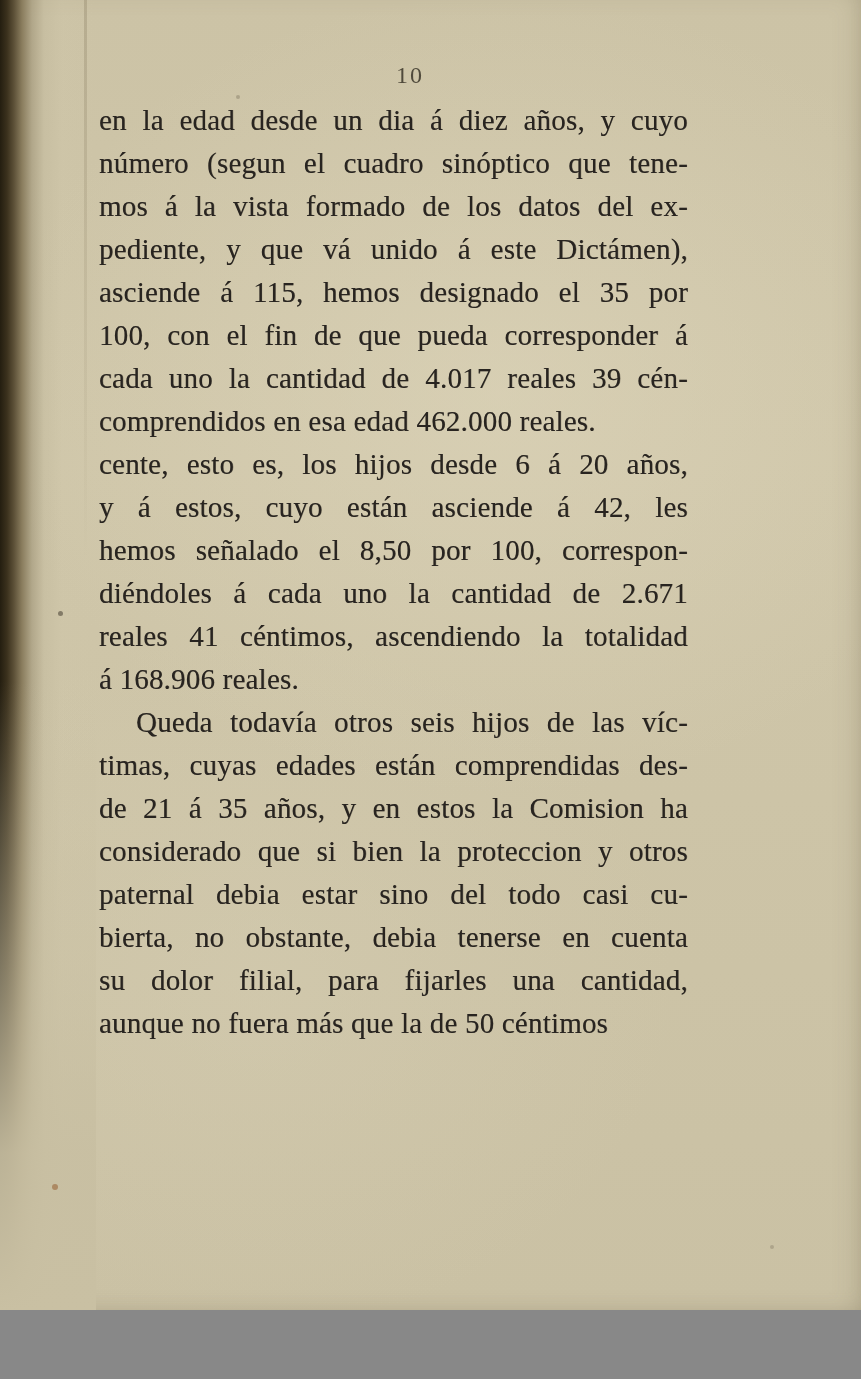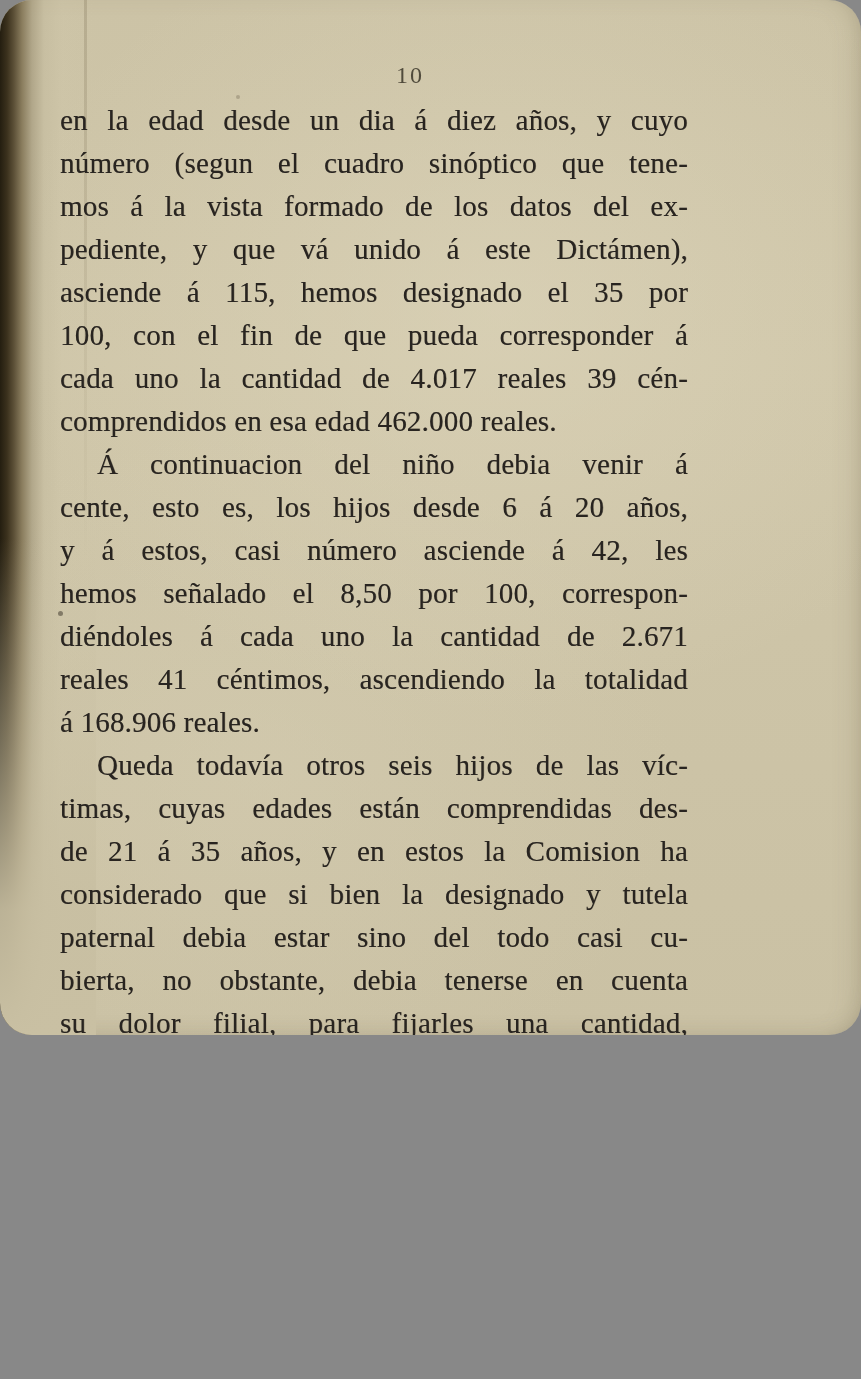--- a/index.html
+++ b/index.html
@@ -1,29 +1,28 @@
 <!DOCTYPE html>
 <html><head>
 <meta charset="utf-8">
 <style>
   html, body { margin:0; padding:0; }
   body { background:#888; }
 
   .scan {
     position:relative;
-    width:861px; height:1035px;
+    width:861px; height:1310px;
     overflow:hidden;
     background:
       radial-gradient(ellipse 780px 620px at 58% 30%, rgba(224,216,190,0.50), rgba(224,216,190,0) 65%),
       radial-gradient(ellipse 600px 500px at 30% 75%, rgba(216,208,182,0.35), rgba(216,208,182,0) 70%),
       linear-gradient(to bottom, #ccc3a6 0%, #cfc6a9 35%, #cac1a4 100%);
     font-family:"Liberation Serif","DejaVu Serif",serif;
     box-shadow: inset -14px 0 30px -18px rgba(120,110,85,0.45),
                 inset 0 -10px 26px -18px rgba(120,110,85,0.35);
-    border-radius: 32px;
   }
 
   
   .binding {
     position:absolute; left:0; top:0; bottom:0; width:96px;
     background:
       linear-gradient(to right,
         #241e10 0px, #3b311d 7px, #5d5138 14px,
         #8a7d5e 22px, rgba(154,143,114,0.55) 32px,
         rgba(190,181,152,0.35) 44px, rgba(208,199,170,0.18) 62px,
@@ -54,20 +53,21 @@
     font-size:29px; line-height:43px;
     color:#282420;
     text-shadow: 0.4px 0.4px 0.5px rgba(45,40,32,0.45);
     letter-spacing:0.2px;
   }
   .line {
     height:43px;
     text-align:justify;
     text-align-last:justify;
     white-space:nowrap;
+    margin-left:39px;
   }
   .line.par-end { text-align-last:left; }
   .line.indent  { text-indent:37px; }
 
   .speck { position:absolute; border-radius:50%; }
   .speck.s1 { left:58px;  top:611px;  width:5px; height:5px; background:rgba(70,62,50,0.55); }
   .speck.s2 { left:52px;  top:1184px; width:6px; height:6px; background:rgba(150,92,48,0.55); }
   .speck.s3 { left:236px; top:95px;   width:4px; height:4px; background:rgba(110,100,80,0.35); }
   .speck.s4 { left:770px; top:1245px; width:4px; height:4px; background:rgba(110,100,80,0.30); }
   .speck.s5 { left:104px; top:1317px; width:5px; height:4px; background:rgba(130,118,92,0.35); }
@@ -84,31 +84,30 @@
 
   <div class="textblock">
     <div class="line">en la edad desde un dia á diez años, y cuyo</div>
     <div class="line">número (segun el cuadro sinóptico que tene-</div>
     <div class="line">mos á la vista formado de los datos del ex-</div>
     <div class="line">pediente, y que vá unido á este Dictámen),</div>
     <div class="line">asciende á 115, hemos designado el 35 por</div>
     <div class="line">100, con el fin de que pueda corresponder á</div>
     <div class="line">cada uno la cantidad de 4.017 reales 39 cén-</div>
     <div class="line par-end">comprendidos en esa edad 462.000 reales.</div>
-    <div class="line indent">Á continuacion del niño debia venir á</div>
     <div class="line">cente, esto es, los hijos desde 6 á 20 años,</div>
-    <div class="line">y á estos, casi número asciende á 42, les</div>
+    <div class="line">y á estos, cuyo están asciende á 42, les</div>
     <div class="line">hemos señalado el 8,50 por 100, correspon-</div>
     <div class="line">diéndoles á cada uno la cantidad de 2.671</div>
     <div class="line">reales 41 céntimos, ascendiendo la totalidad</div>
     <div class="line par-end">á 168.906 reales.</div>
     <div class="line indent">Queda todavía otros seis hijos de las víc-</div>
     <div class="line">timas, cuyas edades están comprendidas des-</div>
     <div class="line">de 21 á 35 años, y en estos la Comision ha</div>
-    <div class="line">considerado que si bien la designado y tutela</div>
+    <div class="line">considerado que si bien la proteccion y otros</div>
     <div class="line">paternal debia estar sino del todo casi cu-</div>
     <div class="line">bierta, no obstante, debia tenerse en cuenta</div>
     <div class="line">su dolor filial, para fijarles una cantidad,</div>
     <div class="line par-end">aunque no fuera más que la de 50 céntimos</div>
   </div>
 
   <div class="speck s1"></div>
   <div class="speck s2"></div>
   <div class="speck s3"></div>
   <div class="speck s4"></div>

